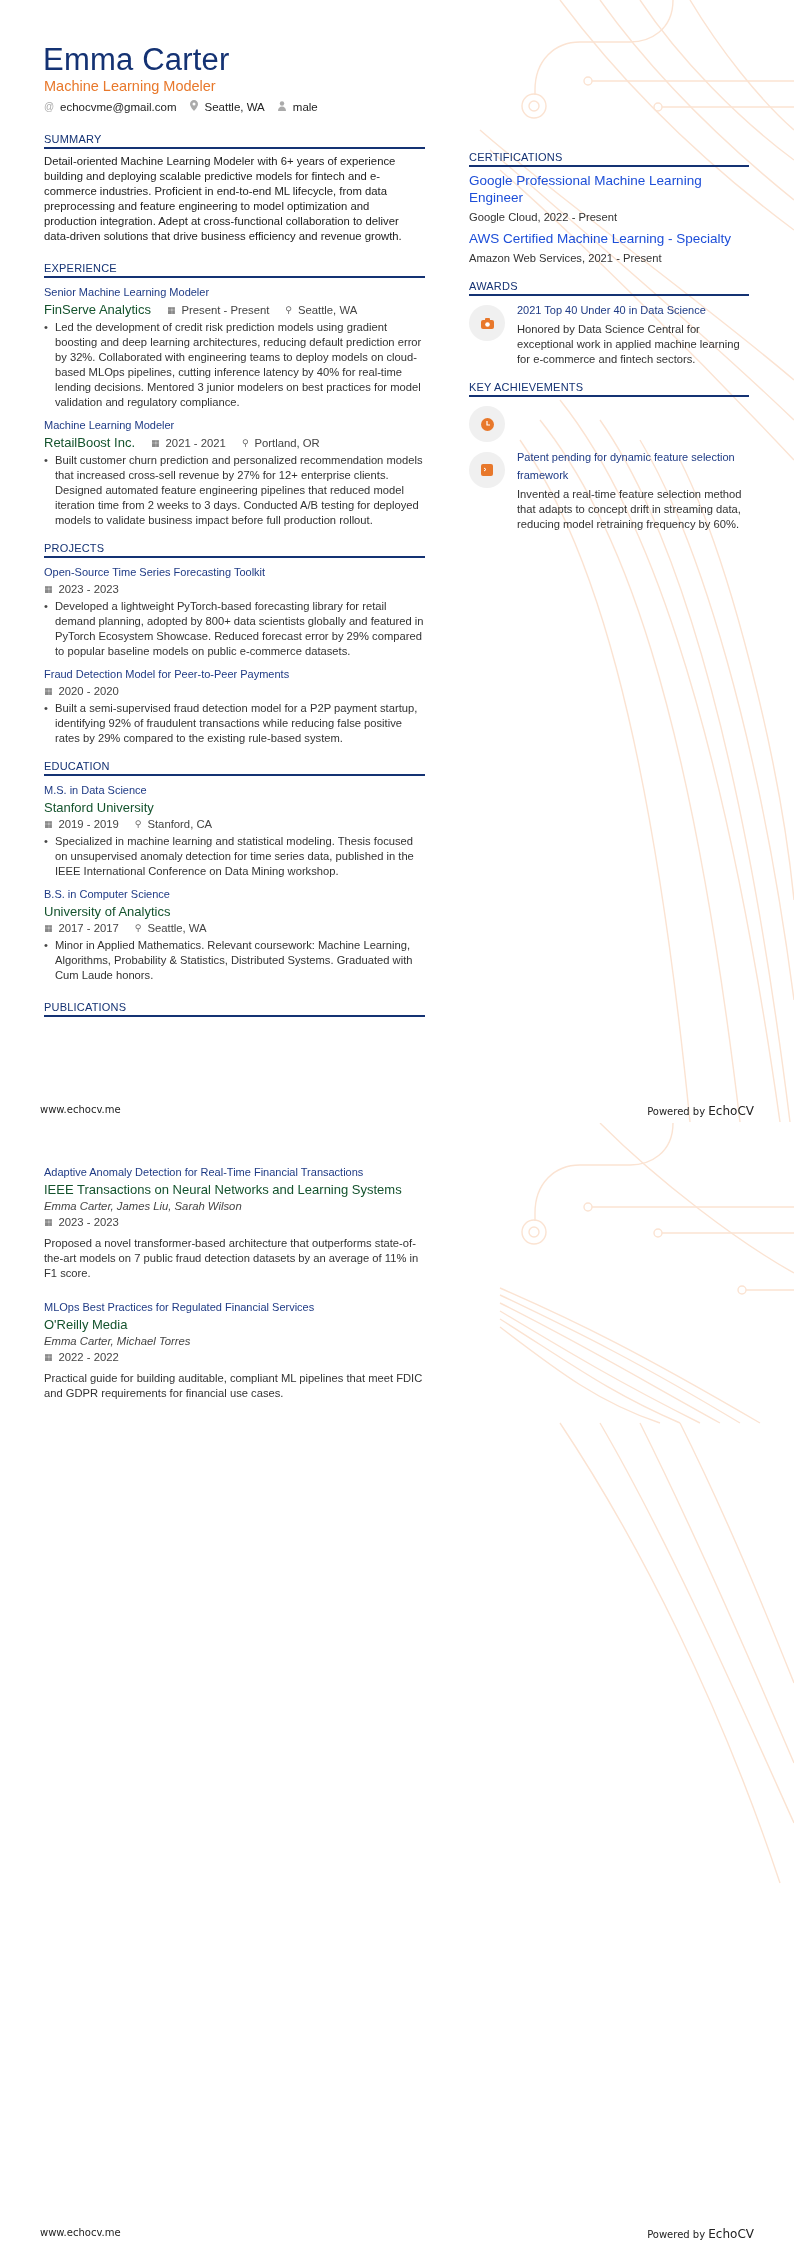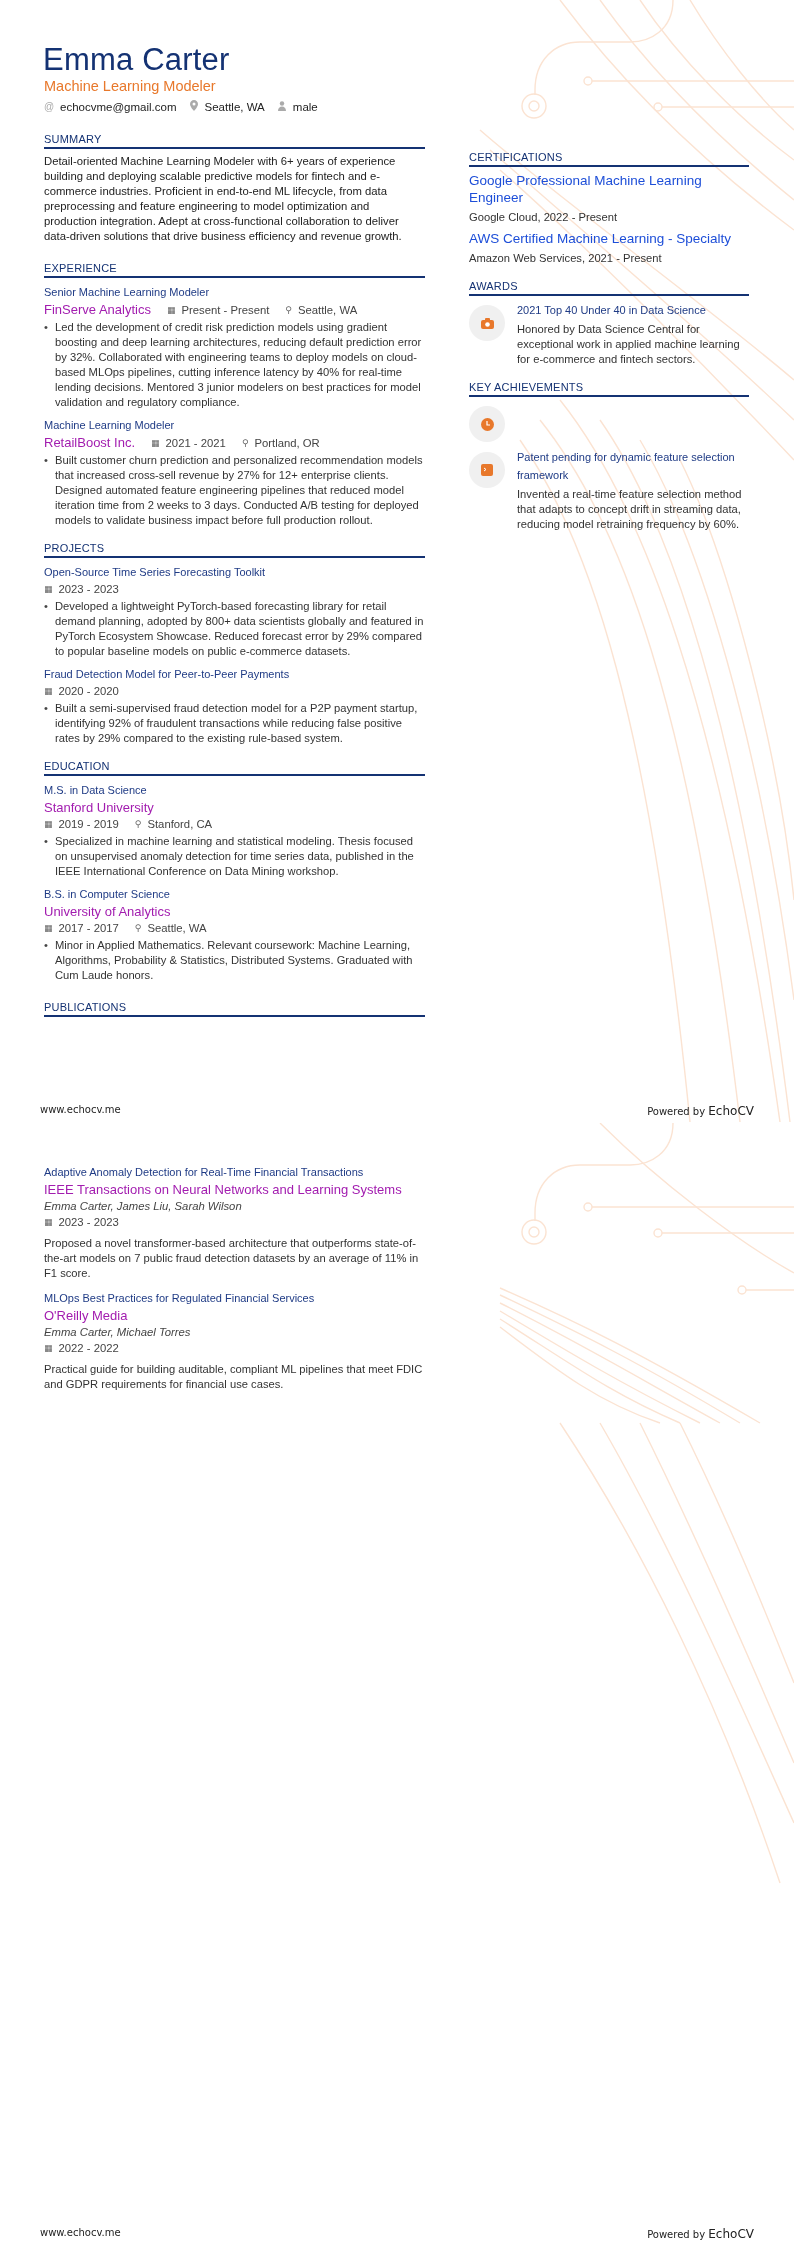--- a/index.html
+++ b/index.html
@@ -12,21 +12,21 @@
   .name { position: absolute; left: 43px; top: 42px; font-size: 31px; color: #143273; font-weight: 400; letter-spacing: 0.2px; }
   .role { position: absolute; left: 44px; top: 78px; font-size: 14.5px; color: #e8782b; }
   .contact { position: absolute; left: 44px; top: 100px; font-size: 11.5px; color: #222; display: flex; align-items: center; gap: 12px; }
   .contact .ci { display: inline-flex; align-items: center; gap: 6px; }
   .ico { color: #aaa; font-size: 10px; display: inline-block; width: 10px; text-align: center; }
   .col-left { position: absolute; left: 44px; width: 381px; }
   .col-right { position: absolute; left: 469px; width: 280px; }
   .sec-h { font-size: 11px; color: #143273; letter-spacing: 0.2px; padding-bottom: 2px; border-bottom: 2.5px solid #143273; margin-bottom: 5px; text-transform: uppercase; }
   .body-text { font-size: 11.3px; line-height: 15px; color: #222; }
   .item-title { font-size: 11px; color: #1f3b85; line-height: 18px; }
-  .org { font-size: 13px; color: #a21caf; line-height: 17px; }
+  .org { font-size: 13px; color: #14532d; line-height: 17px; }
   .meta { font-size: 11.3px; color: #444; display: flex; align-items: center; gap: 16px; line-height: 16px; }
   .meta .mi { display: inline-flex; gap: 6px; align-items: center; }
   .meta-ico { color: #666; font-size: 9px; }
   ul.bul { list-style: none; margin-top: 2px; }
   ul.bul li { position: relative; padding-left: 11px; font-size: 11.2px; line-height: 15px; color: #333; }
   ul.bul li::before { content: "•"; position: absolute; left: 0; top: 0; color: #444; }
   .entry { margin-bottom: 6px; }
   .section { margin-bottom: 14px; }
   .skill-cat { font-size: 13.5px; color: #1f3b85; margin: 2px 0 4px; }
   .skills { display: flex; flex-wrap: wrap; gap: 6px 16px; }
@@ -286,21 +286,21 @@
     <path d="M500 196 C 570 240, 610 270, 680 300"></path>
     <path d="M500 204 C 560 250, 600 280, 660 300"></path>
     <path d="M600 0 C 660 60, 740 120, 794 150"></path>
     <path d="M560 300 C 640 420, 720 580, 780 760"></path>
     <path d="M600 300 C 670 420, 740 580, 794 700"></path>
     <path d="M640 300 C 700 420, 760 560, 794 640"></path>
     <path d="M680 300 C 730 400, 770 500, 794 560"></path>
   </svg>
 
   <div class="col-left" style="top:40px">
-    <div class="entry" style="margin-bottom:8px">
+    <div class="entry" style="margin-bottom:17px">
       <div class="item-title">Adaptive Anomaly Detection for Real-Time Financial Transactions</div>
       <div class="org">IEEE Transactions on Neural Networks and Learning Systems</div>
       <div class="authors">Emma Carter, James Liu, Sarah Wilson</div>
       <div class="meta">
           <span class="mi">
             <span class="meta-ico">▦</span>
             <span>2023 - 2023</span>
           </span>
         </div>
       <div class="pub-desc">Proposed a novel transformer-based architecture that outperforms state-of-the-art models on 7 public fraud detection datasets by an average of 11% in F1 score.</div>

